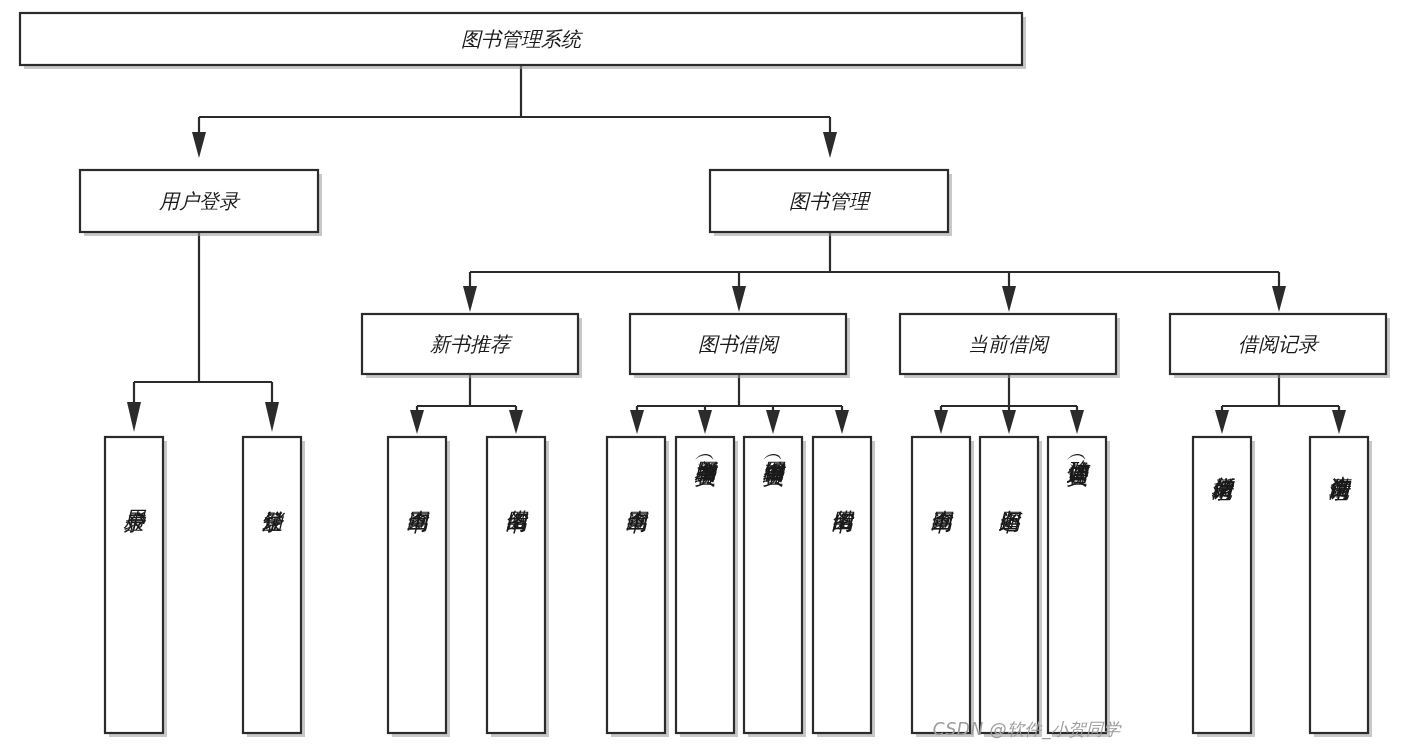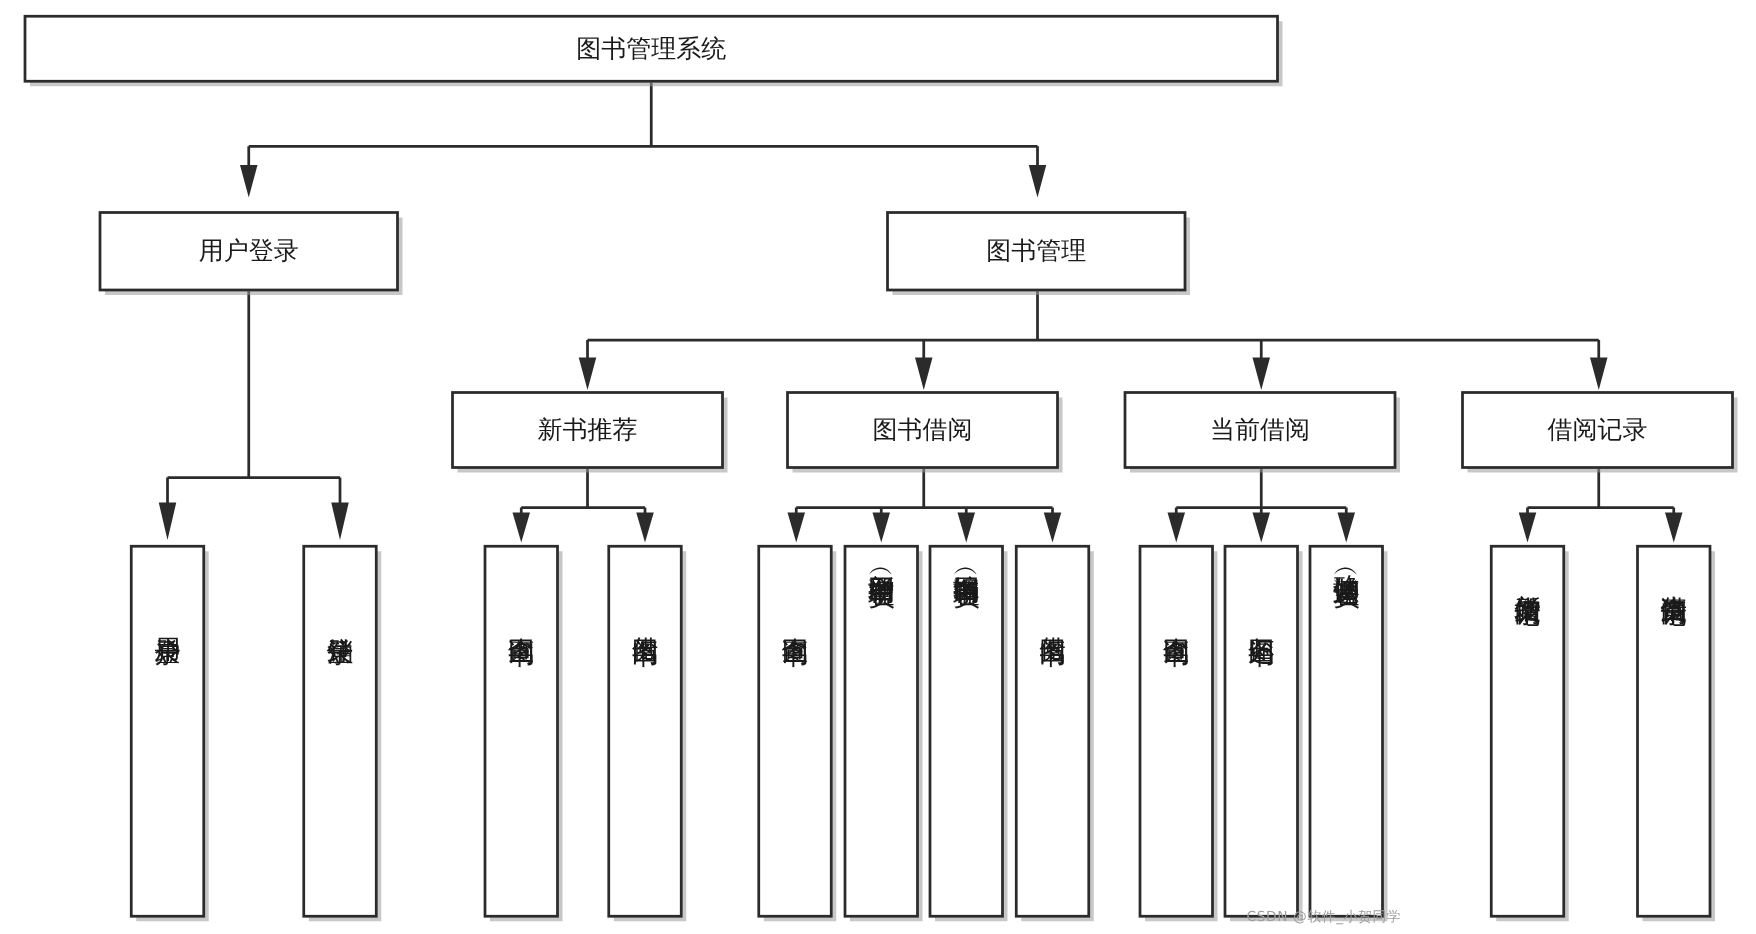--- a/index.html
+++ b/index.html
@@ -11,20 +11,21 @@
     width: 1405px;
     height: 747px;
     font-family: "DejaVu Sans", "Liberation Sans", sans-serif;
     overflow: hidden;
   }
   #diagram-root {
     position: relative;
     width: 1131px;
     height: 747px;
     background: #ffffff;
+    font-style: italic;
   }
   svg#flow-svg {
     position: absolute;
     left: 0;
     top: 0;
     width: 1405px;
     height: 747px;
     display: block;
   }
   .node-rect {
@@ -69,21 +70,21 @@
     position: absolute;
     display: flex;
     align-items: flex-start;
     justify-content: center;
   }
   .watermark {
     position: absolute;
     right: 10px;
     bottom: 6px;
     font-family: "DejaVu Sans", "Liberation Sans", sans-serif;
-    font-size: 11px;
+    font-size: 17px;
     color: #9d9d9d;
     letter-spacing: 0.5px;
     white-space: nowrap;
   }
 </style>
 </head>
 <body>
 
 <div id="diagram-root">
 

